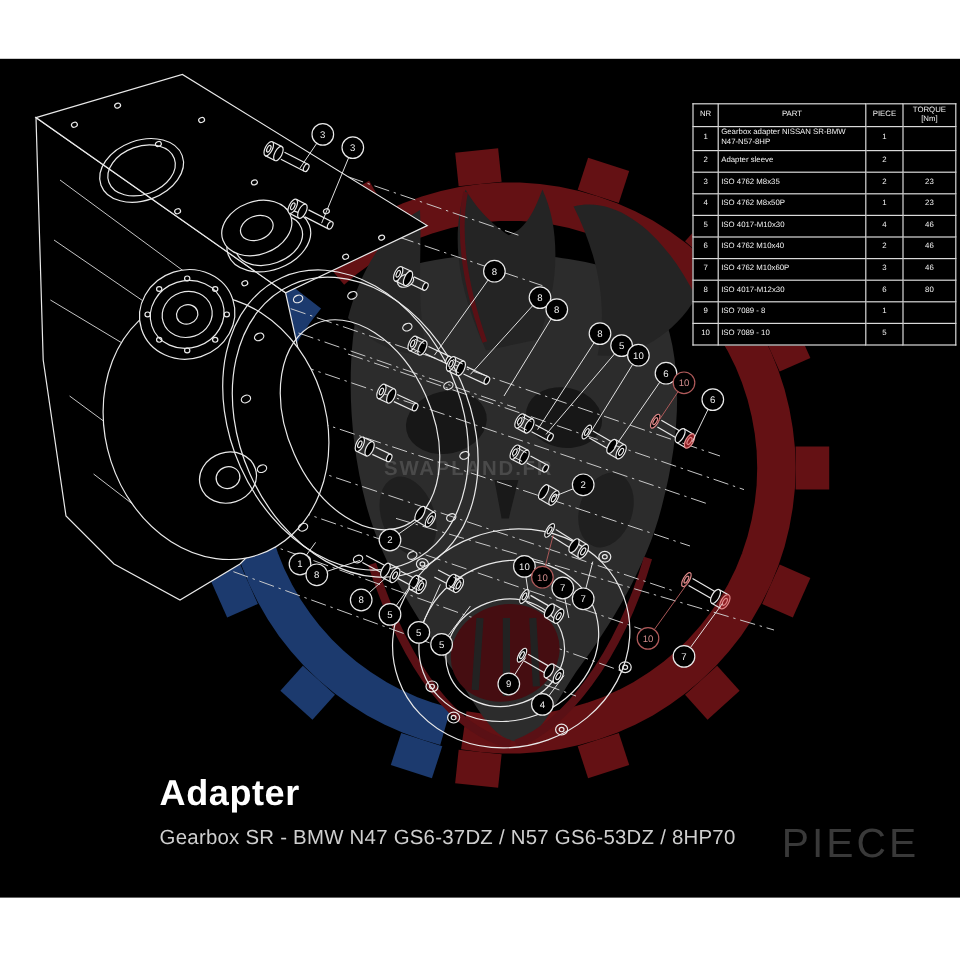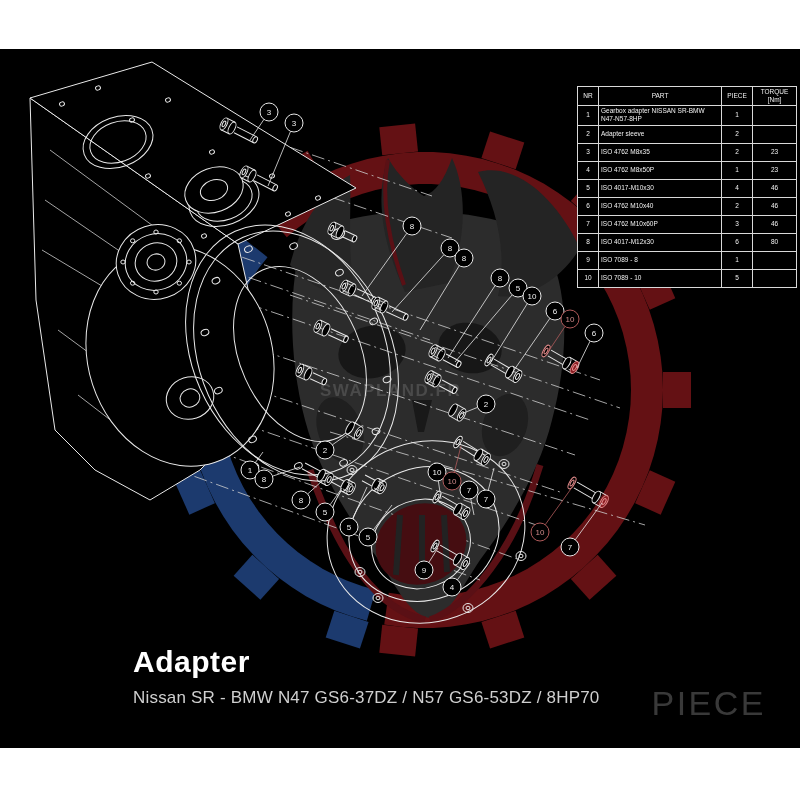--- a/index.html
+++ b/index.html
@@ -577,15 +577,15 @@
         <tr>
           <td class="c">10</td>
           <td class="l">ISO 7089 - 10</td>
           <td class="c">5</td>
           <td class="c"></td>
         </tr>
       </tbody>
   </table>
 
   <div class="title">Adapter</div>
-  <div class="subtitle">Nissan SR - BMW N47 GS6-37DZ / N57 GS6-53DZ / 8HP70</div>
+  <div class="subtitle">Gearbox SR - BMW N47 GS6-37DZ / N57 GS6-53DZ / 8HP70</div>
   <div class="manual">PIECE</div>
 </div>
 
 </body></html>

